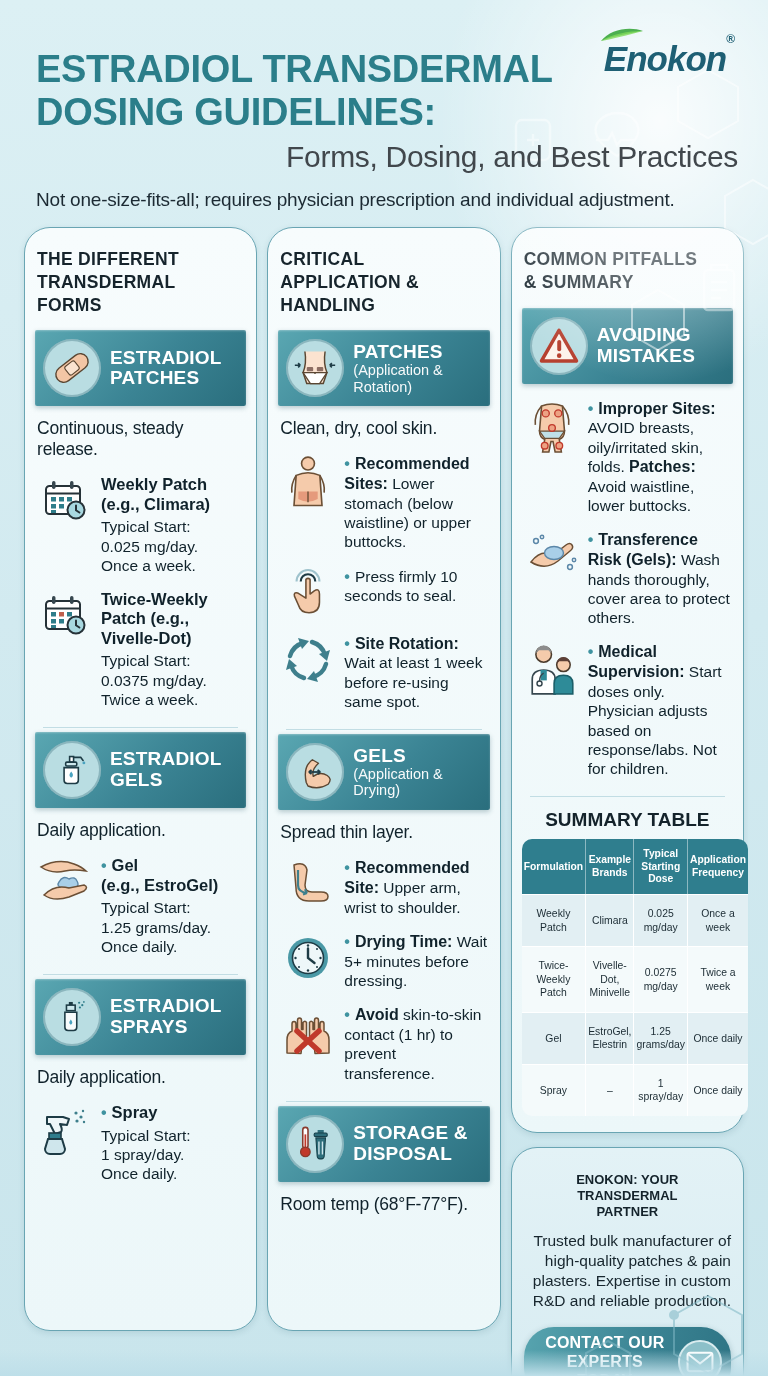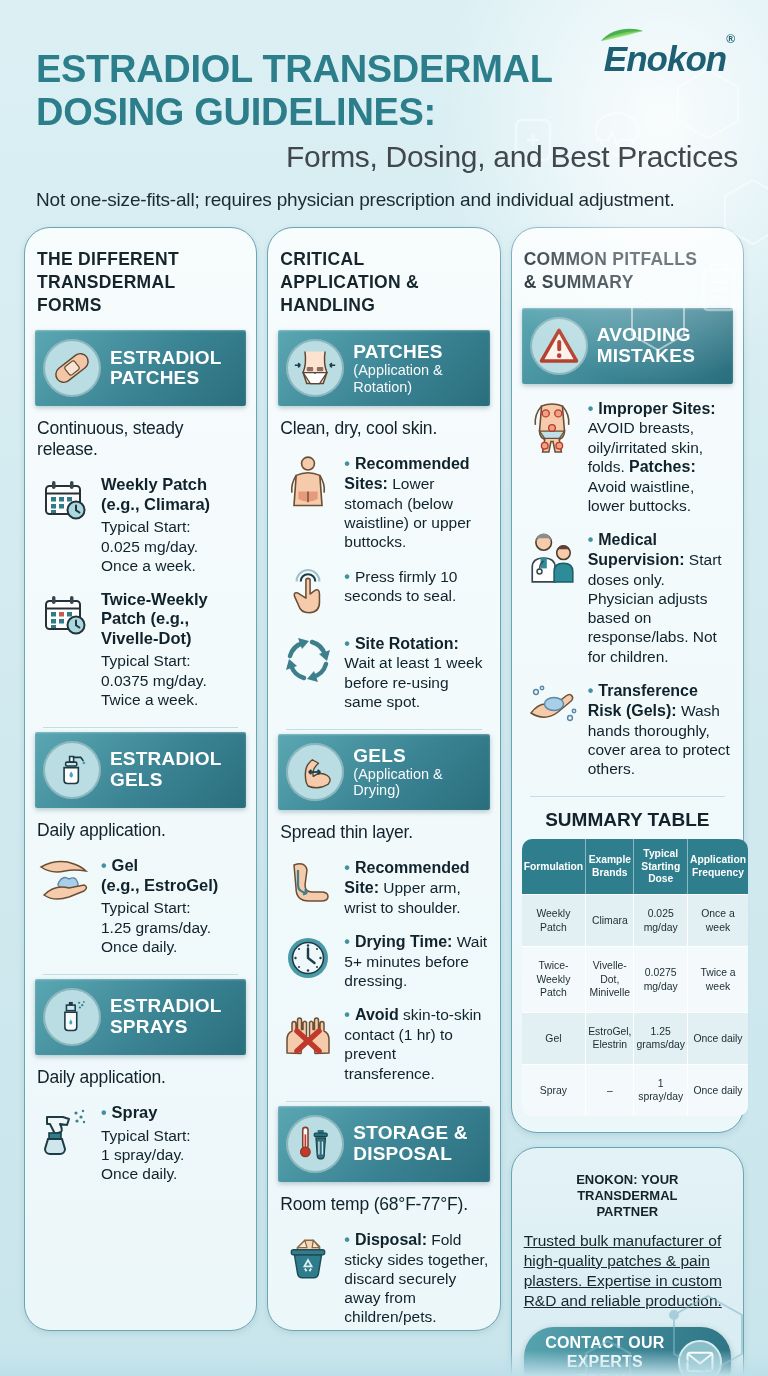--- a/index.html
+++ b/index.html
@@ -66,21 +66,21 @@
   table.sum td{font-size:10.4px;line-height:1.3;padding:12px 2px;background:#e2eff3;
     border-top:1px solid #fff;border-right:1px solid #fff;vertical-align:middle;}
   table.sum tr:nth-child(even) td{background:#f4fafb;}
   table.sum td:last-child{border-right:none;}
   table.sum tr:last-child td:first-child{border-bottom-left-radius:10px;}
   table.sum tr:last-child td:last-child{border-bottom-right-radius:10px;}
   
   .card.partner{background:linear-gradient(180deg,#e3f2f6,#d6ebf1);}
   .phead{font-size:13px;font-weight:800;color:#14232b;text-align:center;line-height:1.25;
     margin:10px 2px 10px;white-space:pre-line;}
-  .pbody{font-size:15.5px;text-align:left;line-height:1.3;color:#17262e;margin:0 2px;text-decoration:underline;}
+  .pbody{font-size:15.5px;text-align:right;line-height:1.3;color:#17262e;margin:0 2px;}
   .contact{display:flex;align-items:center;gap:6px;margin:16px 2px 10px;
     background:linear-gradient(100deg,#57a4af 0%,#3a8292 60%,#2e7484 100%);
     border-radius:30px;padding:7px 9px 7px 14px;cursor:pointer;
     box-shadow:0 2px 6px rgba(25,75,90,.3);}
   .contact .ct{flex:1;color:#fff;font-weight:800;font-size:16px;line-height:1.18;
     text-align:center;white-space:pre-line;letter-spacing:.2px;}
   .env{width:44px;height:44px;border-radius:50%;background:#8cc0c9;flex:0 0 auto;
     border:2px solid #d9ecef;display:flex;align-items:center;justify-content:center;box-sizing:border-box;}
 </style>
 </head>
@@ -428,35 +428,20 @@
             <rect x="23" y="11.5" width="15" height="4" rx="1.5" fill="#2f6f7c" stroke="#17404a" stroke-width="1.2"></rect>
             <path d="M25 17 h11 l-1.5 21 q-0.3 3 -3 3 h-2 q-2.7 0 -3 -3 z" fill="#2f6f7c" stroke="#17404a" stroke-width="1.2"></path>
             <path d="M28.5 21 v15 M32.5 21 v15" stroke="#cfe6ec" stroke-width="1.6"></path>
           </svg>
         </div>
         <div class="btitle">STORAGE &amp;
 DISPOSAL</div>
       </div>
       <div class="intro">Room temp (68°F-77°F).</div>
 
-      <div class="item">
-        <div class="ic">
-          <svg width="50" height="50" viewBox="0 0 48 48">
-            <path d="M14 15 l7 -7 h8 l6 6 v7 h-21 z" fill="#f5d7b8" stroke="#8a6a45" stroke-width="1.5" stroke-linejoin="round"></path>
-            <path d="M21 8 l2 7 h-9 z M29 8 l-1 7 h7 z" fill="#fae8d4" stroke="#8a6a45" stroke-width="1.2"></path>
-            <rect x="8" y="17" width="32" height="5" rx="2" fill="#38798a" stroke="#1b4e59" stroke-width="1.3"></rect>
-            <path d="M11 22 h26 l-3 18 q-0.7 4 -4.5 4 h-11 q-3.8 0 -4.5 -4 z" fill="#2f7d8c" stroke="#1b4e59" stroke-width="1.4"></path>
-            <g stroke="#dff0f3" stroke-width="1.8" fill="none">
-              <path d="M24 27 l3.4 6 h-6.8 z"></path>
-              <path d="M21 35 l1.6 2.6 M27 35 l-1.6 2.6"></path>
-            </g>
-          </svg>
-        </div>
-        <div class="tx"><span class="bul"></span><b>Disposal:</b><span> Fold sticky sides together, discard securely away from children/pets.</span></div>
-      </div>
     </div>
   </div>
 
   <div class="col">
     <div class="col3wrap">
       <div class="card">
         <h3 class="colhead">COMMON PITFALLS
 &amp; SUMMARY</h3>
 
         <div class="banner">
@@ -484,49 +469,49 @@
                 <circle cx="17" cy="42" r="3.2"></circle>
                   <circle cx="31" cy="42" r="3.2"></circle>
               </g>
             </svg>
           </div>
           <div class="tx"><span class="bul"></span><b>Improper Sites:</b><span> AVOID breasts, oily/irritated skin, folds. </span><b>Patches:</b><span> Avoid waistline, lower buttocks.</span></div>
         </div>
 
         <div class="item">
           <div class="ic">
+            <svg width="50" height="44" viewBox="0 0 50 44">
+              <path d="M4 30 Q14 17 26 23 L39 13 q4 -3 6 0 t-2 6 L31 29 Q18 39 4 30 Z" fill="#f5cbab" stroke="#6b4f35" stroke-width="1.5"></path>
+              <ellipse cx="27" cy="21" rx="9.5" ry="6.5" fill="#a9cfe8" stroke="#5b87a8" stroke-width="1.4"></ellipse>
+              <g fill="none" stroke="#5b87a8" stroke-width="1.5">
+                <circle cx="9" cy="9" r="2.4"></circle>
+                  <circle cx="15" cy="5" r="1.7"></circle>
+                  <circle cx="43" cy="35" r="2.4"></circle>
+                  <circle cx="47" cy="28" r="1.7"></circle>
+              </g>
+            </svg>
+          </div>
+          <div class="tx"><span class="bul"></span><b>Transference Risk (Gels):</b><span> Wash hands thoroughly, cover area to protect others.</span></div>
+        </div>
+
+        <div class="item">
+          <div class="ic">
             <svg width="50" height="52" viewBox="0 0 48 50">
               <circle cx="16" cy="10" r="7.5" fill="#f5cbab" stroke="#4a3b2d" stroke-width="1.5"></circle>
               <path d="M8.5 9 a7.5 7.5 0 0 1 15 0 l-3 -3 h-9 z" fill="#8d8d8d"></path>
               <path d="M5 48 v-14 q0 -9 11 -9 t11 9 v14 z" fill="#fff" stroke="#37474f" stroke-width="1.6"></path>
               <path d="M13 25 h6 v10 h-6 z" fill="#2e8b98"></path>
               <circle cx="12" cy="38" r="2.4" fill="none" stroke="#37474f" stroke-width="1.4"></circle>
               <path d="M12 36 q0 -6 4 -8" fill="none" stroke="#37474f" stroke-width="1.4"></path>
               <circle cx="35" cy="20" r="6.5" fill="#f5cbab" stroke="#4a3b2d" stroke-width="1.5"></circle>
               <path d="M28.5 19 a6.5 6.5 0 0 1 13 0 l-2.5 -2.5 h-8 z" fill="#5d4037"></path>
               <path d="M26 48 v-10 q0 -8 9 -8 t9 8 v10 z" fill="#2e8b98" stroke="#1b5e68" stroke-width="1.5"></path>
             </svg>
           </div>
           <div class="tx"><span class="bul"></span><b>Medical Supervision:</b><span> Start doses only. Physician adjusts based on response/labs. Not for children.</span></div>
-        </div>
-
-        <div class="item">
-          <div class="ic">
-            <svg width="50" height="44" viewBox="0 0 50 44">
-              <path d="M4 30 Q14 17 26 23 L39 13 q4 -3 6 0 t-2 6 L31 29 Q18 39 4 30 Z" fill="#f5cbab" stroke="#6b4f35" stroke-width="1.5"></path>
-              <ellipse cx="27" cy="21" rx="9.5" ry="6.5" fill="#a9cfe8" stroke="#5b87a8" stroke-width="1.4"></ellipse>
-              <g fill="none" stroke="#5b87a8" stroke-width="1.5">
-                <circle cx="9" cy="9" r="2.4"></circle>
-                  <circle cx="15" cy="5" r="1.7"></circle>
-                  <circle cx="43" cy="35" r="2.4"></circle>
-                  <circle cx="47" cy="28" r="1.7"></circle>
-              </g>
-            </svg>
-          </div>
-          <div class="tx"><span class="bul"></span><b>Transference Risk (Gels):</b><span> Wash hands thoroughly, cover area to protect others.</span></div>
         </div>
 
         <div class="hr"></div>
 
         <div class="sumtitle">SUMMARY TABLE</div>
         <table class="sum">
           <thead>
             <tr>
               <th>Formulation</th>
               <th>Example Brands</th>

